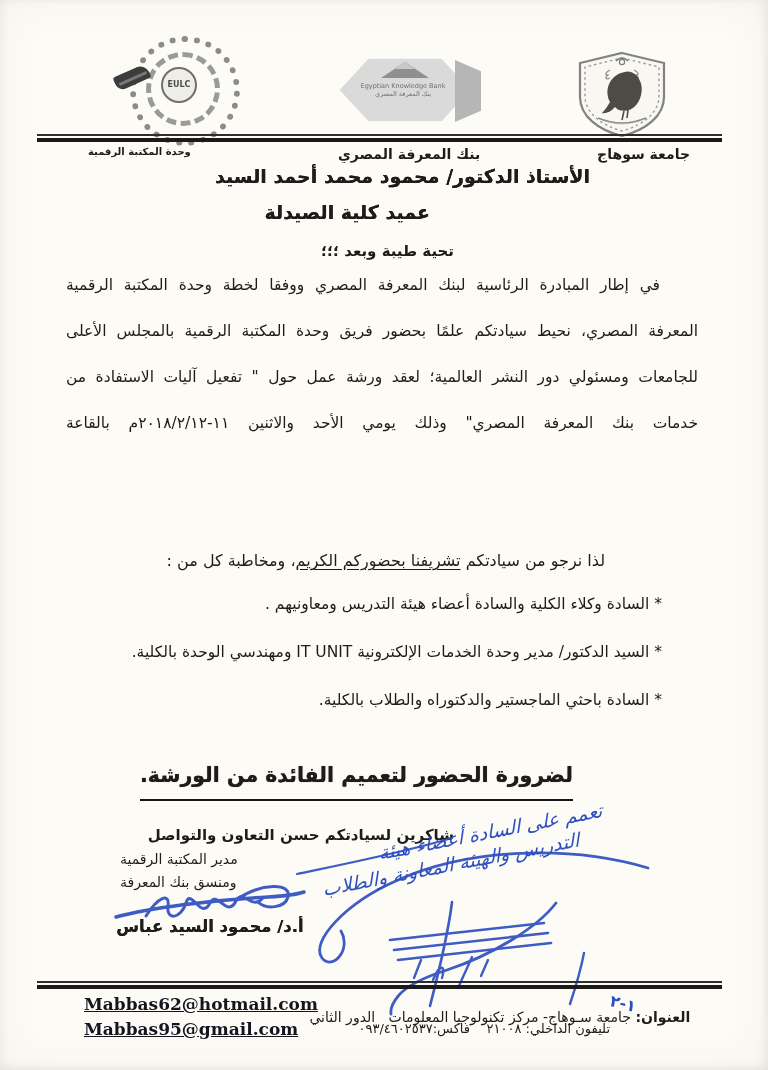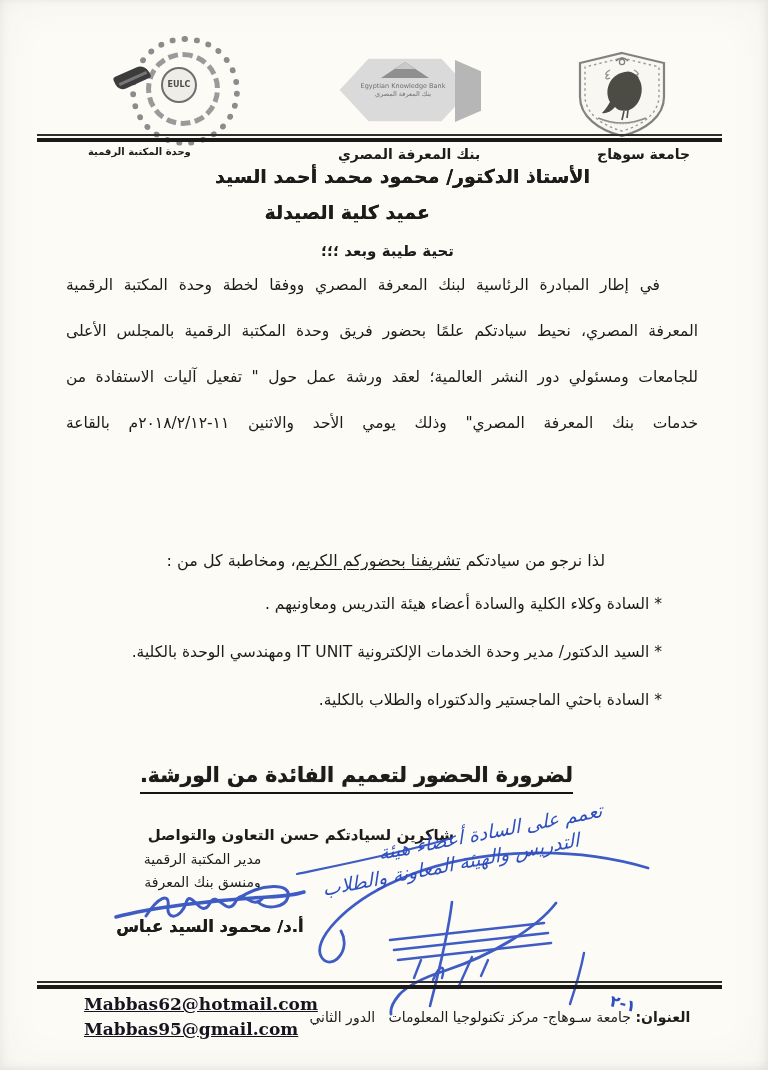--- a/index.html
+++ b/index.html
@@ -22,24 +22,24 @@
   .bodyblock{left:66px;right:70px;top:262px;}
   .bline{direction:rtl;text-align:justify;text-align-last:justify;line-height:46px;font-size:15.5px;height:46px;overflow:hidden;}
   .bline.first{padding-right:38px;}
   .bline.last{text-align:right;text-align-last:right;}
   
   .bullets{right:106px;top:590px;left:60px;direction:rtl;}
   .bullets .bi{font-size:15.5px;line-height:29px;margin-bottom:19px;white-space:nowrap;text-align:right;}
   
   .emph-wrap{left:140px;right:195px;top:763px;text-align:center;}
   .emph{display:inline-block;font-size:20.5px;font-weight:bold;letter-spacing:.3px;
-        border-bottom:2.5px solid #161513;padding-bottom:5px;text-shadow:0 0 .7px #1d1c1a;}
+        border-bottom:2.5px solid #161513;padding-bottom:12px;text-shadow:0 0 .7px #1d1c1a;}
   .u{text-decoration:underline;text-underline-offset:3px;}
   
-  .sgtitles{left:120px;width:165px;top:848px;text-align:center;font-size:14px;line-height:23px;}
+  .sgtitles{left:120px;width:165px;top:848px;text-align:left;font-size:14px;line-height:23px;}
   .sgname{left:100px;width:220px;top:917px;text-align:center;font-size:16.5px;}
   
   .hand{color:#2e4fc0;font-style:italic;direction:rtl;white-space:nowrap;}
   .hand1{left:378px;top:842px;font-size:19px;transform:rotate(-11deg) skewX(-6deg);transform-origin:left top;}
   .hand2{left:322px;top:878px;font-size:19px;transform:rotate(-11deg) skewX(-6deg);transform-origin:left top;}
   .handmark{left:610px;top:994px;font-size:16px;transform:rotate(14deg);font-style:normal;font-weight:bold;}
   
   .email{left:84px;font-family:"DejaVu Serif",serif;font-weight:bold;font-size:17px;text-decoration:underline;color:#15141f;}
   .addr{right:60px;top:993px;font-size:14px;direction:rtl;}
   .phone{right:158px;top:1021px;font-size:13px;direction:rtl;}
@@ -164,16 +164,17 @@
       <div class="gap"></div>
       <div class="thick"></div>
   </div>
 
   <div class="abs email nw" style="top:994px;">Mabbas62@hotmail.com</div>
   <div class="abs email nw" style="top:1019px;">Mabbas95@gmail.com</div>
 
   <div class="abs addr nw pre">
     <span class="b">العنوان:</span><span> جامعة سـوهاج- مركز تكنولوجيا المعلومات   الدور الثاني</span>
   </div>
+  <div class="abs phone nw pre">تليفون الداخلي: ٢١٠٠٨    فاكس:٠٩٣/٤٦٠٢٥٣٧</div>
 
   <div class="abs hand handmark">١-٢</div>
 
 </div>
 
 </body></html>

